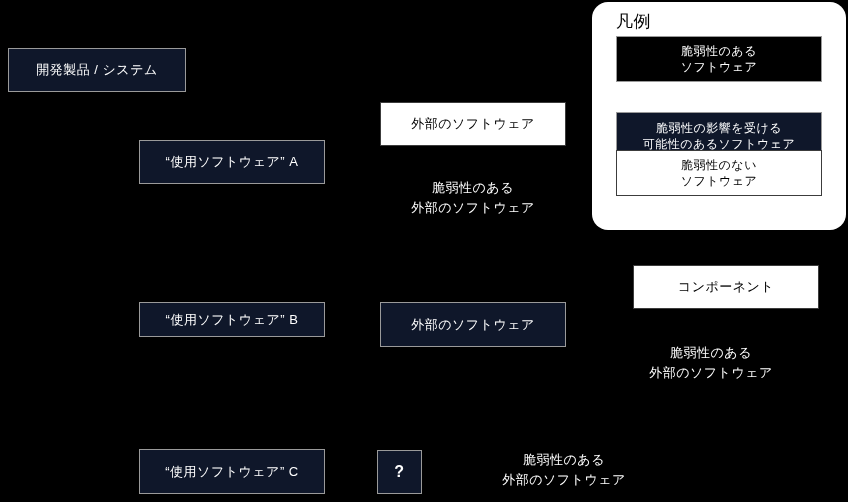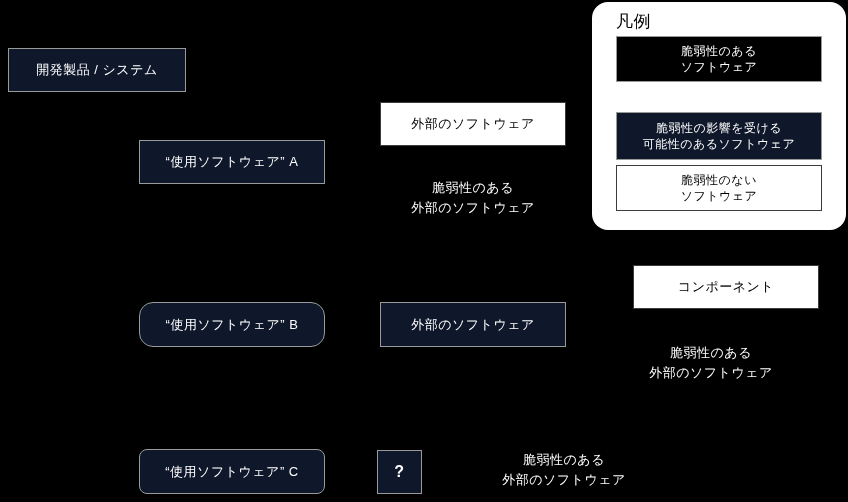--- a/index.html
+++ b/index.html
@@ -91,38 +91,38 @@
     align-items: center;
     justify-content: center;
     text-align: center;
     white-space: pre-line;
     font-size: 12px;
     line-height: 1.35;
     letter-spacing: 0.5px;
   }
   #legend-item-0 { top: 34px; }
   #legend-item-1 { top: 110px; height: 48px; }
-  #legend-item-2 { top: 163px; text-align: center; }
+  #legend-item-2 { top: 148px; text-align: center; }
   .qmark {
     font-size: 16px;
     font-weight: bold;
   }
 </style>
 </head>
 <body>
 
 <div id="stage">
 
   <div class="node v-maybe" style="left:8px; top:48px; width:178px; height:44px;">開発製品 / システム</div>
 
   <div class="node v-maybe" style="left:139px; top:140px; width:186px; height:44px;">“使用ソフトウェア” A</div>
 
-  <div class="node v-maybe" style="left:139px; top:302px; width:186px; height:45px;border-radius:14px;">“使用ソフトウェア” B</div>
+  <div class="node v-maybe" style="left:139px; top:302px; width:186px; height:35px;">“使用ソフトウェア” B</div>
 
-  <div class="node v-maybe" style="left:139px; top:449px; width:186px; height:45px;border-radius:8px;">“使用ソフトウェア” C</div>
+  <div class="node v-maybe" style="left:139px; top:449px; width:186px; height:45px;">“使用ソフトウェア” C</div>
 
   <div class="node v-safe" style="left:380px; top:102px; width:186px; height:44px;">外部のソフトウェア</div>
 
   <div class="caption" style="left:380px; top:178px; width:186px;">脆弱性のある
 外部のソフトウェア</div>
 
   <div class="node v-maybe" style="left:380px; top:302px; width:186px; height:45px;">外部のソフトウェア</div>
 
   <div class="node v-maybe" style="left:377px; top:450px; width:45px; height:44px;">
     <span class="qmark">?</span>

